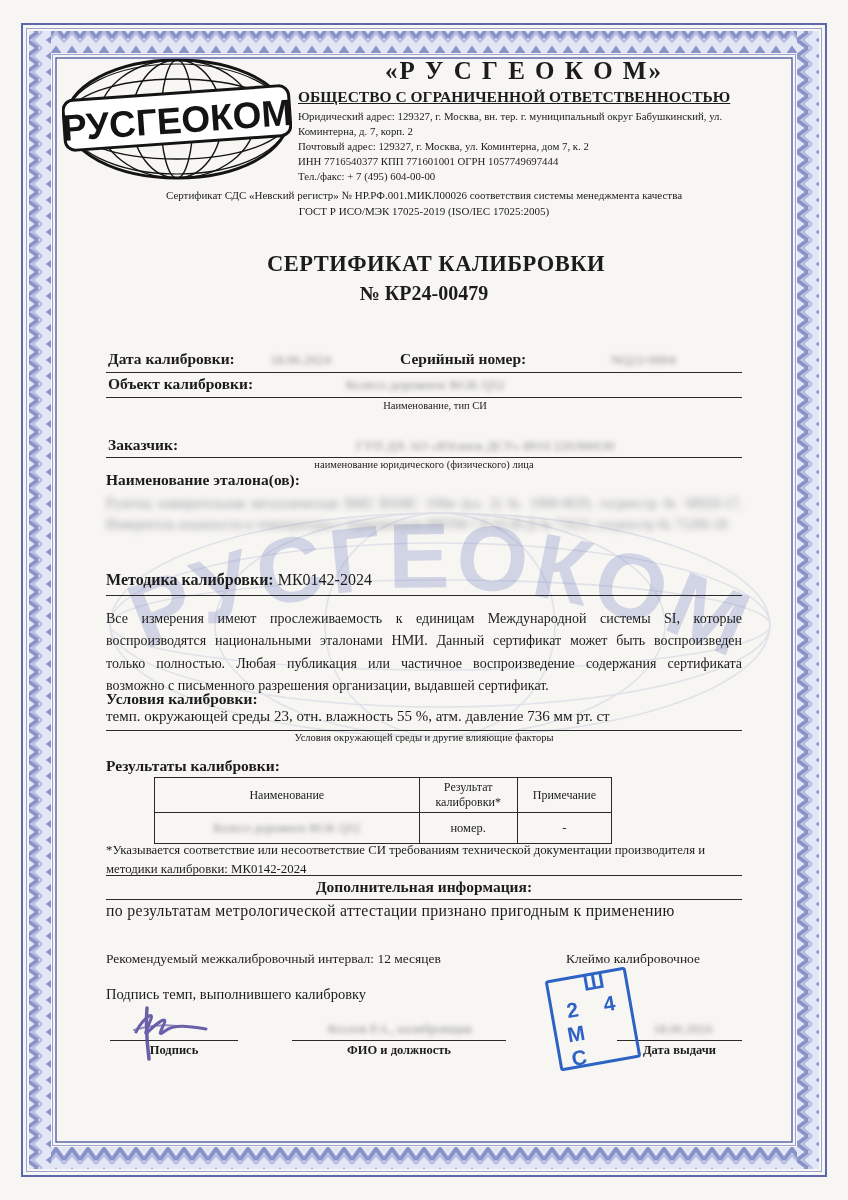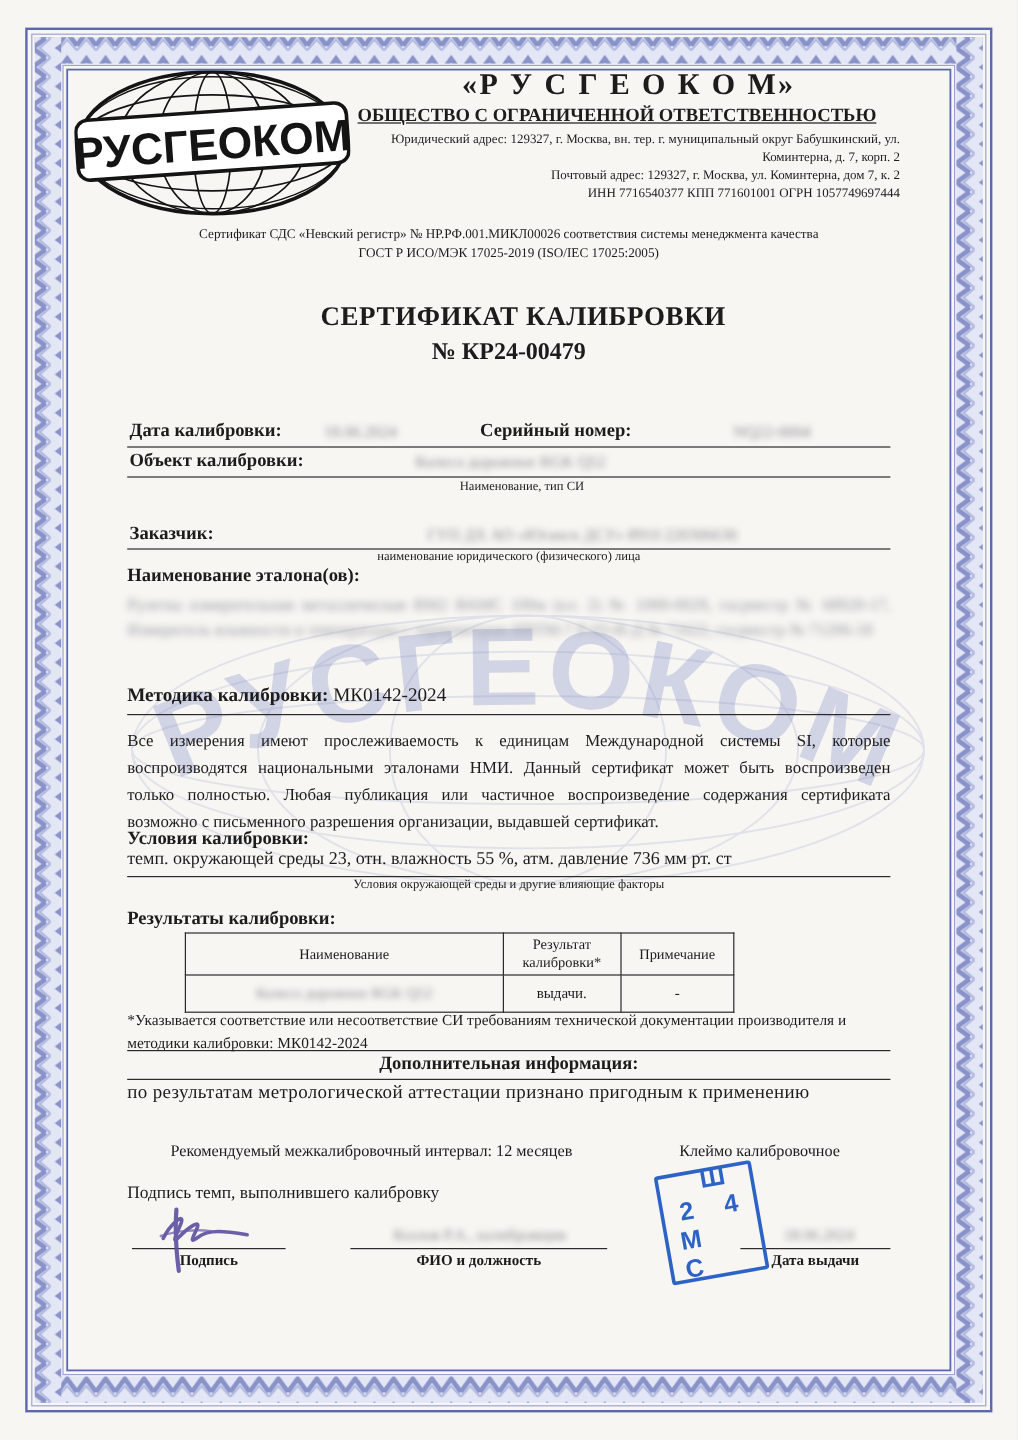--- a/index.html
+++ b/index.html
@@ -80,25 +80,26 @@
     </g>
     <g transform="rotate(-4 115 63)">
       <rect x="2" y="37" width="226" height="50" rx="10" fill="#ffffff" stroke="#141414" stroke-width="3"></rect>
       <text x="115" y="77" text-anchor="middle" font-family="Liberation Sans, sans-serif" font-weight="bold" font-size="37" fill="#141414">РУСГЕОКОМ</text>
     </g>
   </svg>
 
   <div class="abs z1" style="left:298px;top:57px;width:452px;">
     <div class="center" style="font-weight:bold;font-size:25px;letter-spacing:2px;">«Р У С Г Е О К О М»</div>
     <div style="font-weight:bold;font-size:15.5px;text-decoration:underline;margin-top:3px;">ОБЩЕСТВО С ОГРАНИЧЕННОЙ ОТВЕТСТВЕННОСТЬЮ</div>
-    <div style="font-size:10.8px;line-height:1.38;margin-top:3px;text-align:right;">
+    <div style="font-size:10.8px;line-height:1.38;margin-top:3px;">
       <div>Юридический адрес: 129327, г. Москва, вн. тер. г. муниципальный округ Бабушкинский, ул.</div>
       <div>Коминтерна, д. 7, корп. 2</div>
       <div>Почтовый адрес: 129327, г. Москва, ул. Коминтерна, дом 7, к. 2</div>
       <div>ИНН 7716540377 КПП 771601001 ОГРН 1057749697444</div>
+      <div>Тел./факс: + 7 (495) 604-00-00</div>
     </div>
   </div>
 
   <div class="abs z1 center" style="left:106px;top:188px;width:636px;font-size:11px;line-height:1.45;">
     <div>Сертификат СДС «Невский регистр» № НР.РФ.001.МИКЛ00026 соответствия системы менеджмента качества</div>
     <div>ГОСТ Р ИСО/МЭК 17025-2019 (ISO/IEC 17025:2005)</div>
   </div>
 
   <div class="abs z1 center" style="left:0;top:251px;width:848px;font-weight:bold;font-size:22.5px;letter-spacing:0.5px;margin-left:12px;">СЕРТИФИКАТ КАЛИБРОВКИ</div>
   <div class="abs z1 center" style="left:0;top:282px;width:848px;font-weight:bold;font-size:20px;">№ КР24-00479</div>
@@ -139,33 +140,33 @@
   <div class="abs z1 lbl" style="left:106px;top:757px;">Результаты калибровки:</div>
   <table class="res abs z1" style="left:108px;top:777px;width:458px;">
     <tbody>
         <tr>
       <th style="width:278px;font-size:12px;">Наименование</th>
       <th style="width:92px;font-size:12px;">Результат калибровки*</th>
       <th style="width:88px;font-size:12px;">Примечание</th>
     </tr>
     <tr>
       <td style="height:26px;" class="blur">Колесо дорожное RGK Q52</td>
-      <td>выдачи.</td>
+      <td>номер.</td>
       <td>-</td>
     </tr>
   </tbody>
     </table>
 
   <div class="abs z1" style="left:106px;top:841px;width:634px;font-size:12.8px;line-height:1.45;">*Указывается соответствие или несоответствие СИ требованиям технической документации производителя и методики калибровки: МК0142-2024</div>
 
   <div class="abs z1" style="left:106px;top:875px;width:636px;border-top:1.3px solid #2a2a2a;"></div>
   <div class="abs z1 uline lbl" style="left:106px;top:878px;width:636px;padding-bottom:3px;">Дополнительная информация:</div>
   <div class="abs z1" style="left:106px;top:902px;width:636px;font-size:15.8px;letter-spacing:0.3px;">по результатам метрологической аттестации признано пригодным к применению</div>
 
-  <div class="abs z1" style="left:106px;top:951px;font-size:13.5px;margin-left:36px;">Рекомендуемый межкалибровочный интервал: 12 месяцев</div>
+  <div class="abs z1" style="left:106px;top:951px;font-size:13.5px;">Рекомендуемый межкалибровочный интервал: 12 месяцев</div>
   <div class="abs z1" style="left:566px;top:951px;font-size:13.5px;">Клеймо калибровочное</div>
 
   <div class="abs z1" style="left:106px;top:986px;font-size:14.5px;">Подпись темп, выполнившего калибровку</div>
 
   <svg class="abs" style="left:116px;top:1002px;z-index:2;" width="120" height="60" viewBox="0 0 120 60">
     <g stroke="#5b4fa0" fill="none" stroke-width="3" stroke-linecap="round" opacity="0.9">
       <path d="M20,30 C26,18 38,8 35,17 C32,25 26,36 33,29 C41,21 52,13 48,22 C45,29 41,35 49,29 C58,22 72,24 90,27"></path>
       <path d="M31,6 C30,20 31,42 33,57" stroke-width="3.5"></path>
       <path d="M18,28 C30,24 48,22 60,24" stroke-width="2" opacity="0.7"></path>
     </g>

